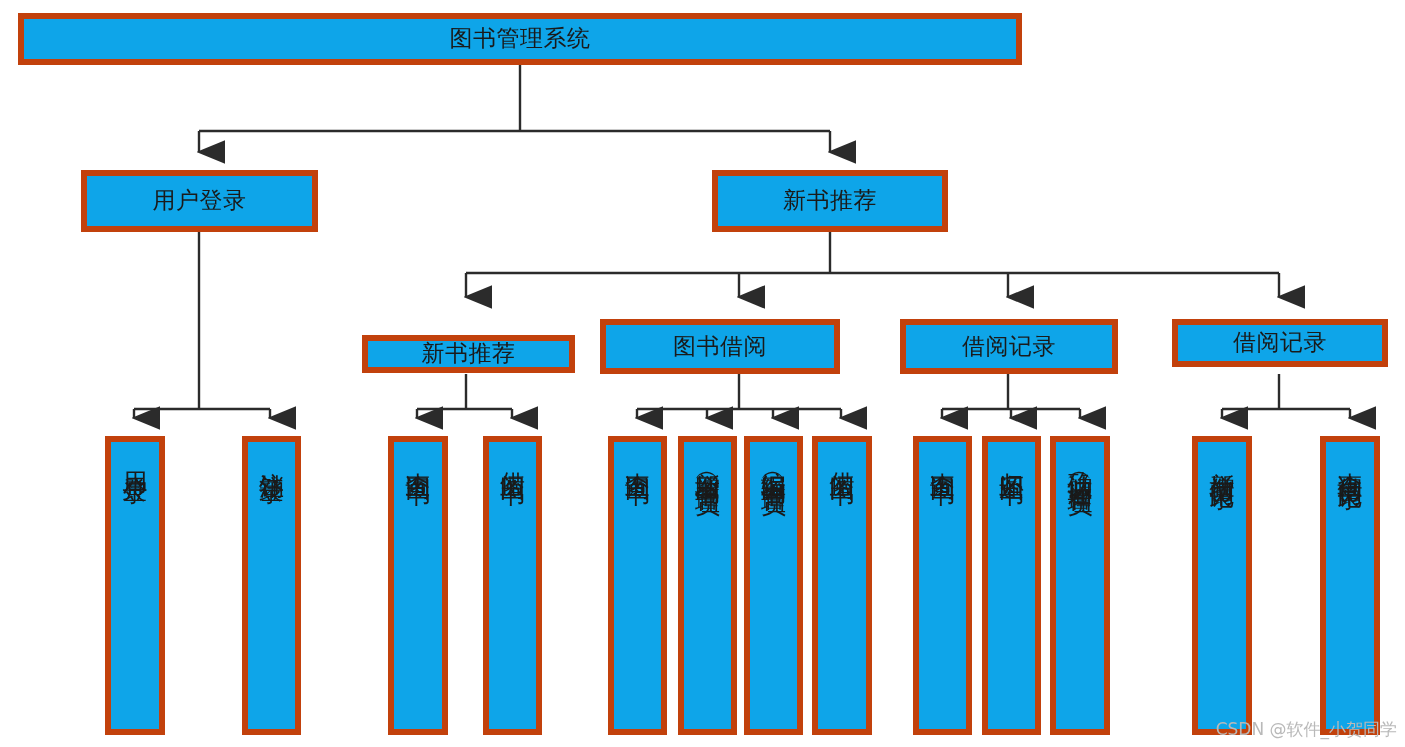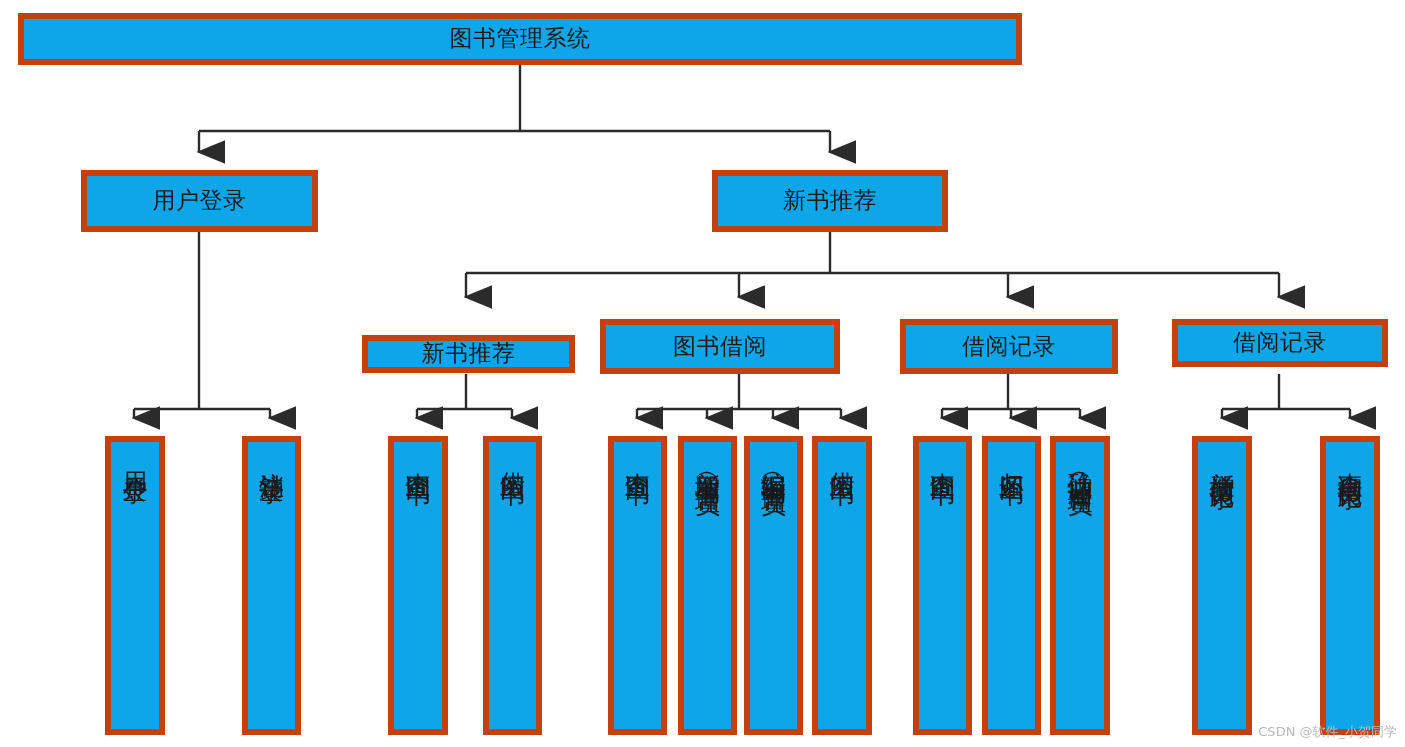--- a/index.html
+++ b/index.html
@@ -56,21 +56,21 @@
     text-orientation: upright;
     font-size: 25px;
     line-height: 1.0;
     letter-spacing: 3px;
     white-space: nowrap;
   }
   .watermark {
     position: absolute;
     right: 8px;
     bottom: 6px;
-    font-size: 13px;
+    font-size: 17px;
     color: #b9b9b9;
     z-index: 5;
     white-space: nowrap;
     font-family: "DejaVu Sans", sans-serif;
   }
 </style>
 </head>
 <body>
 
 <div id="canvas">

